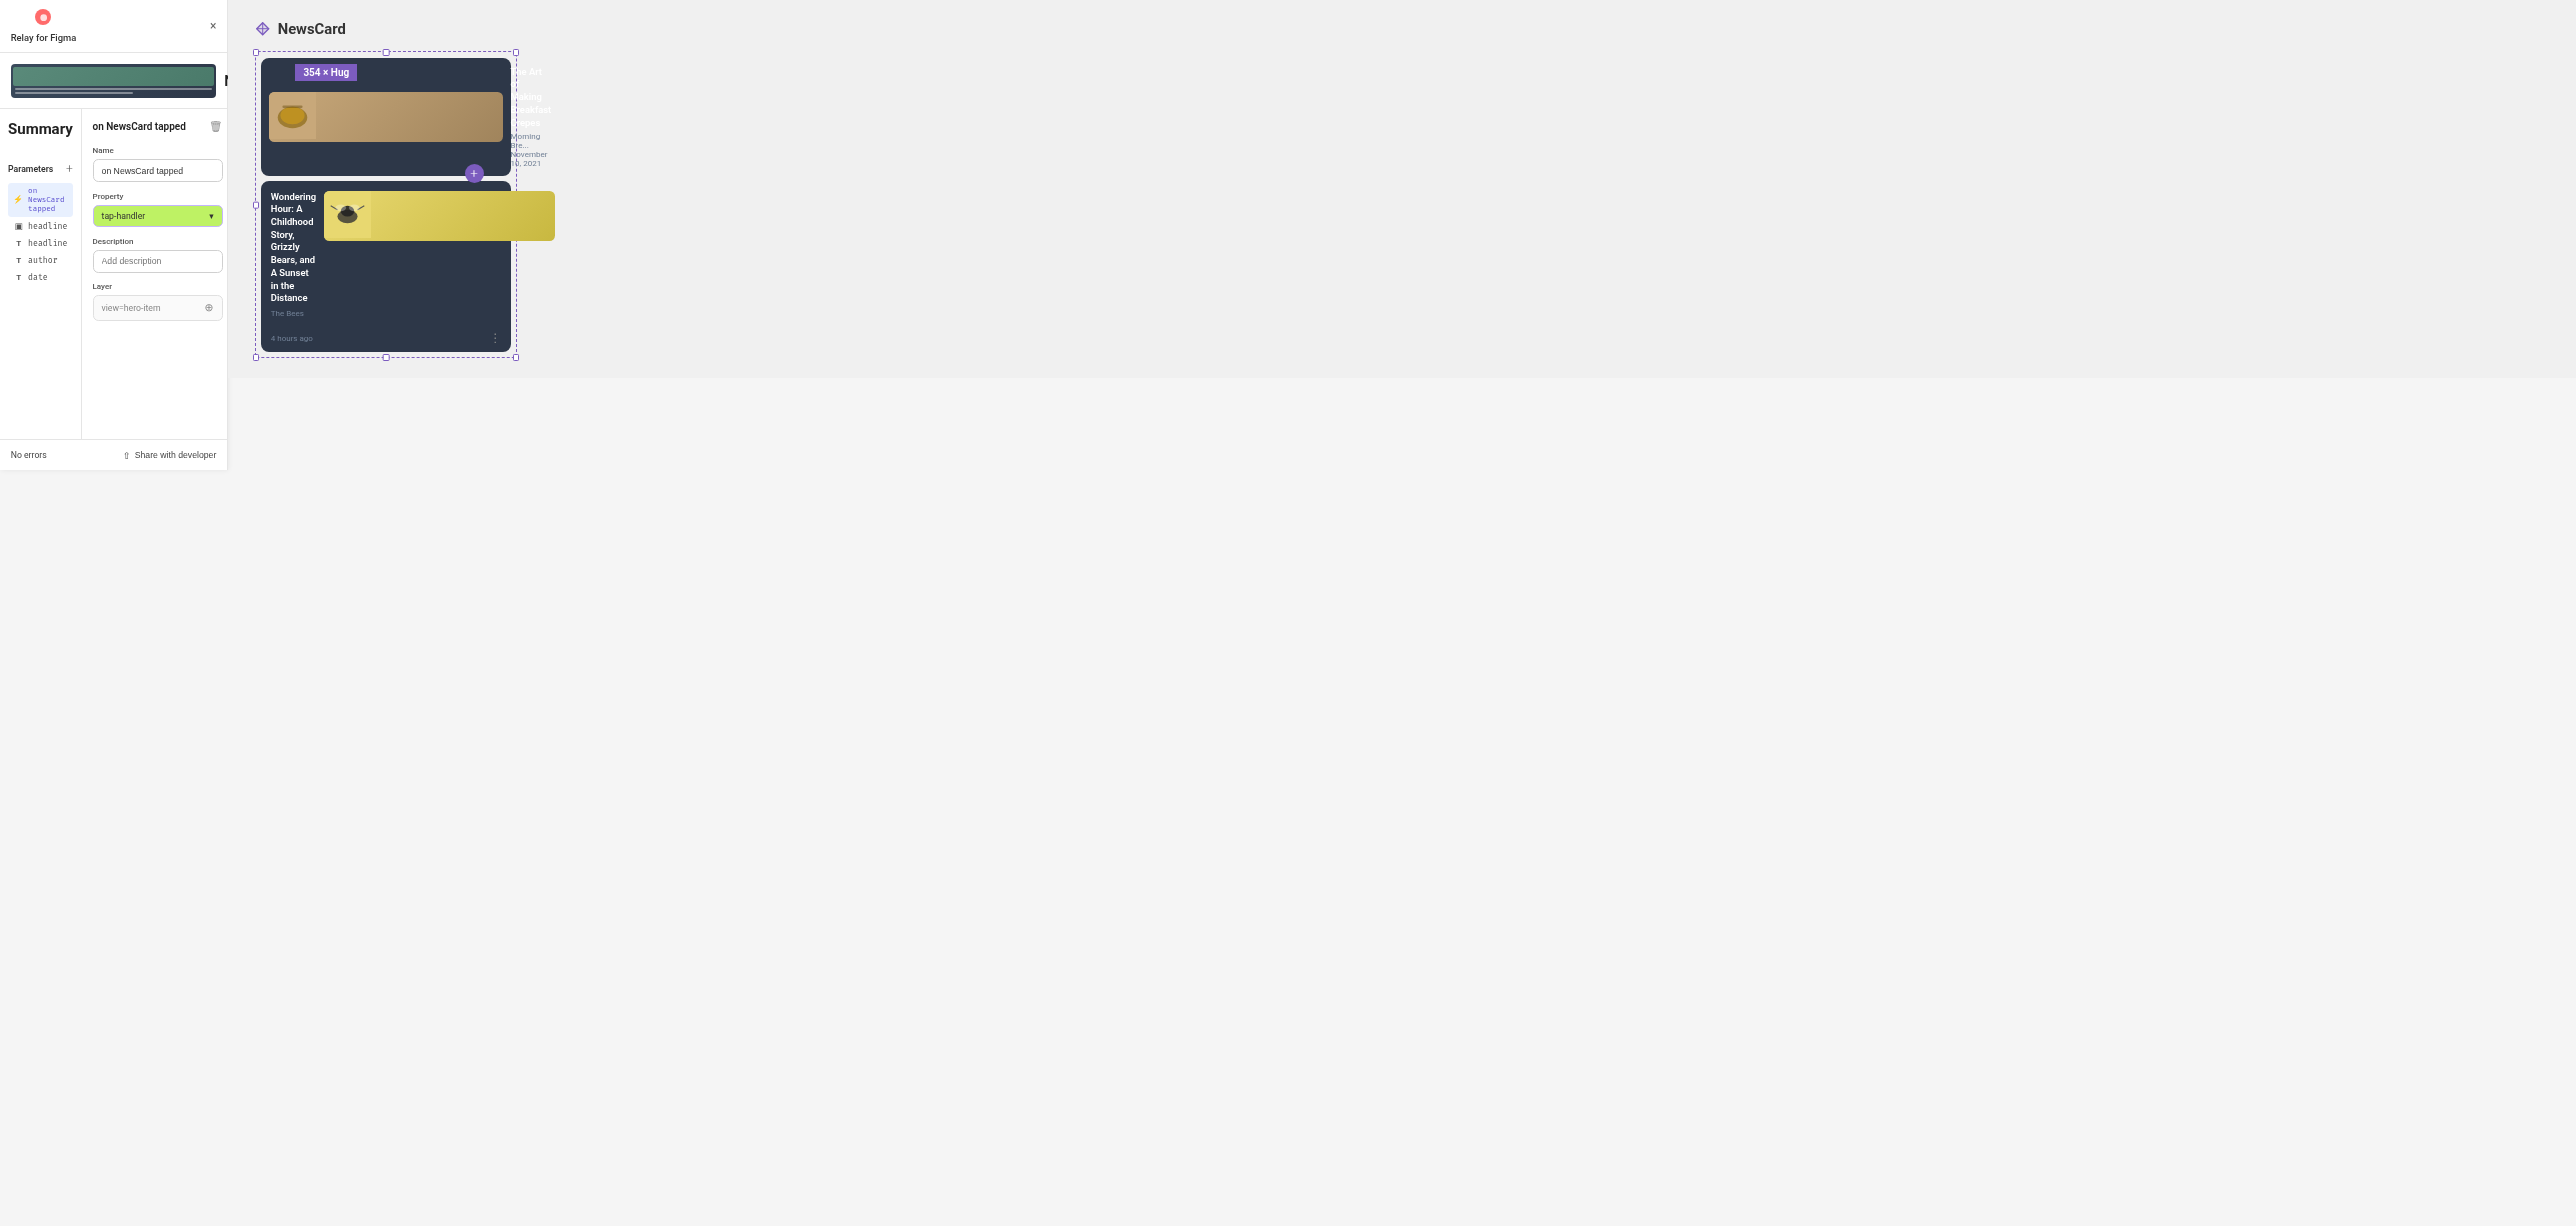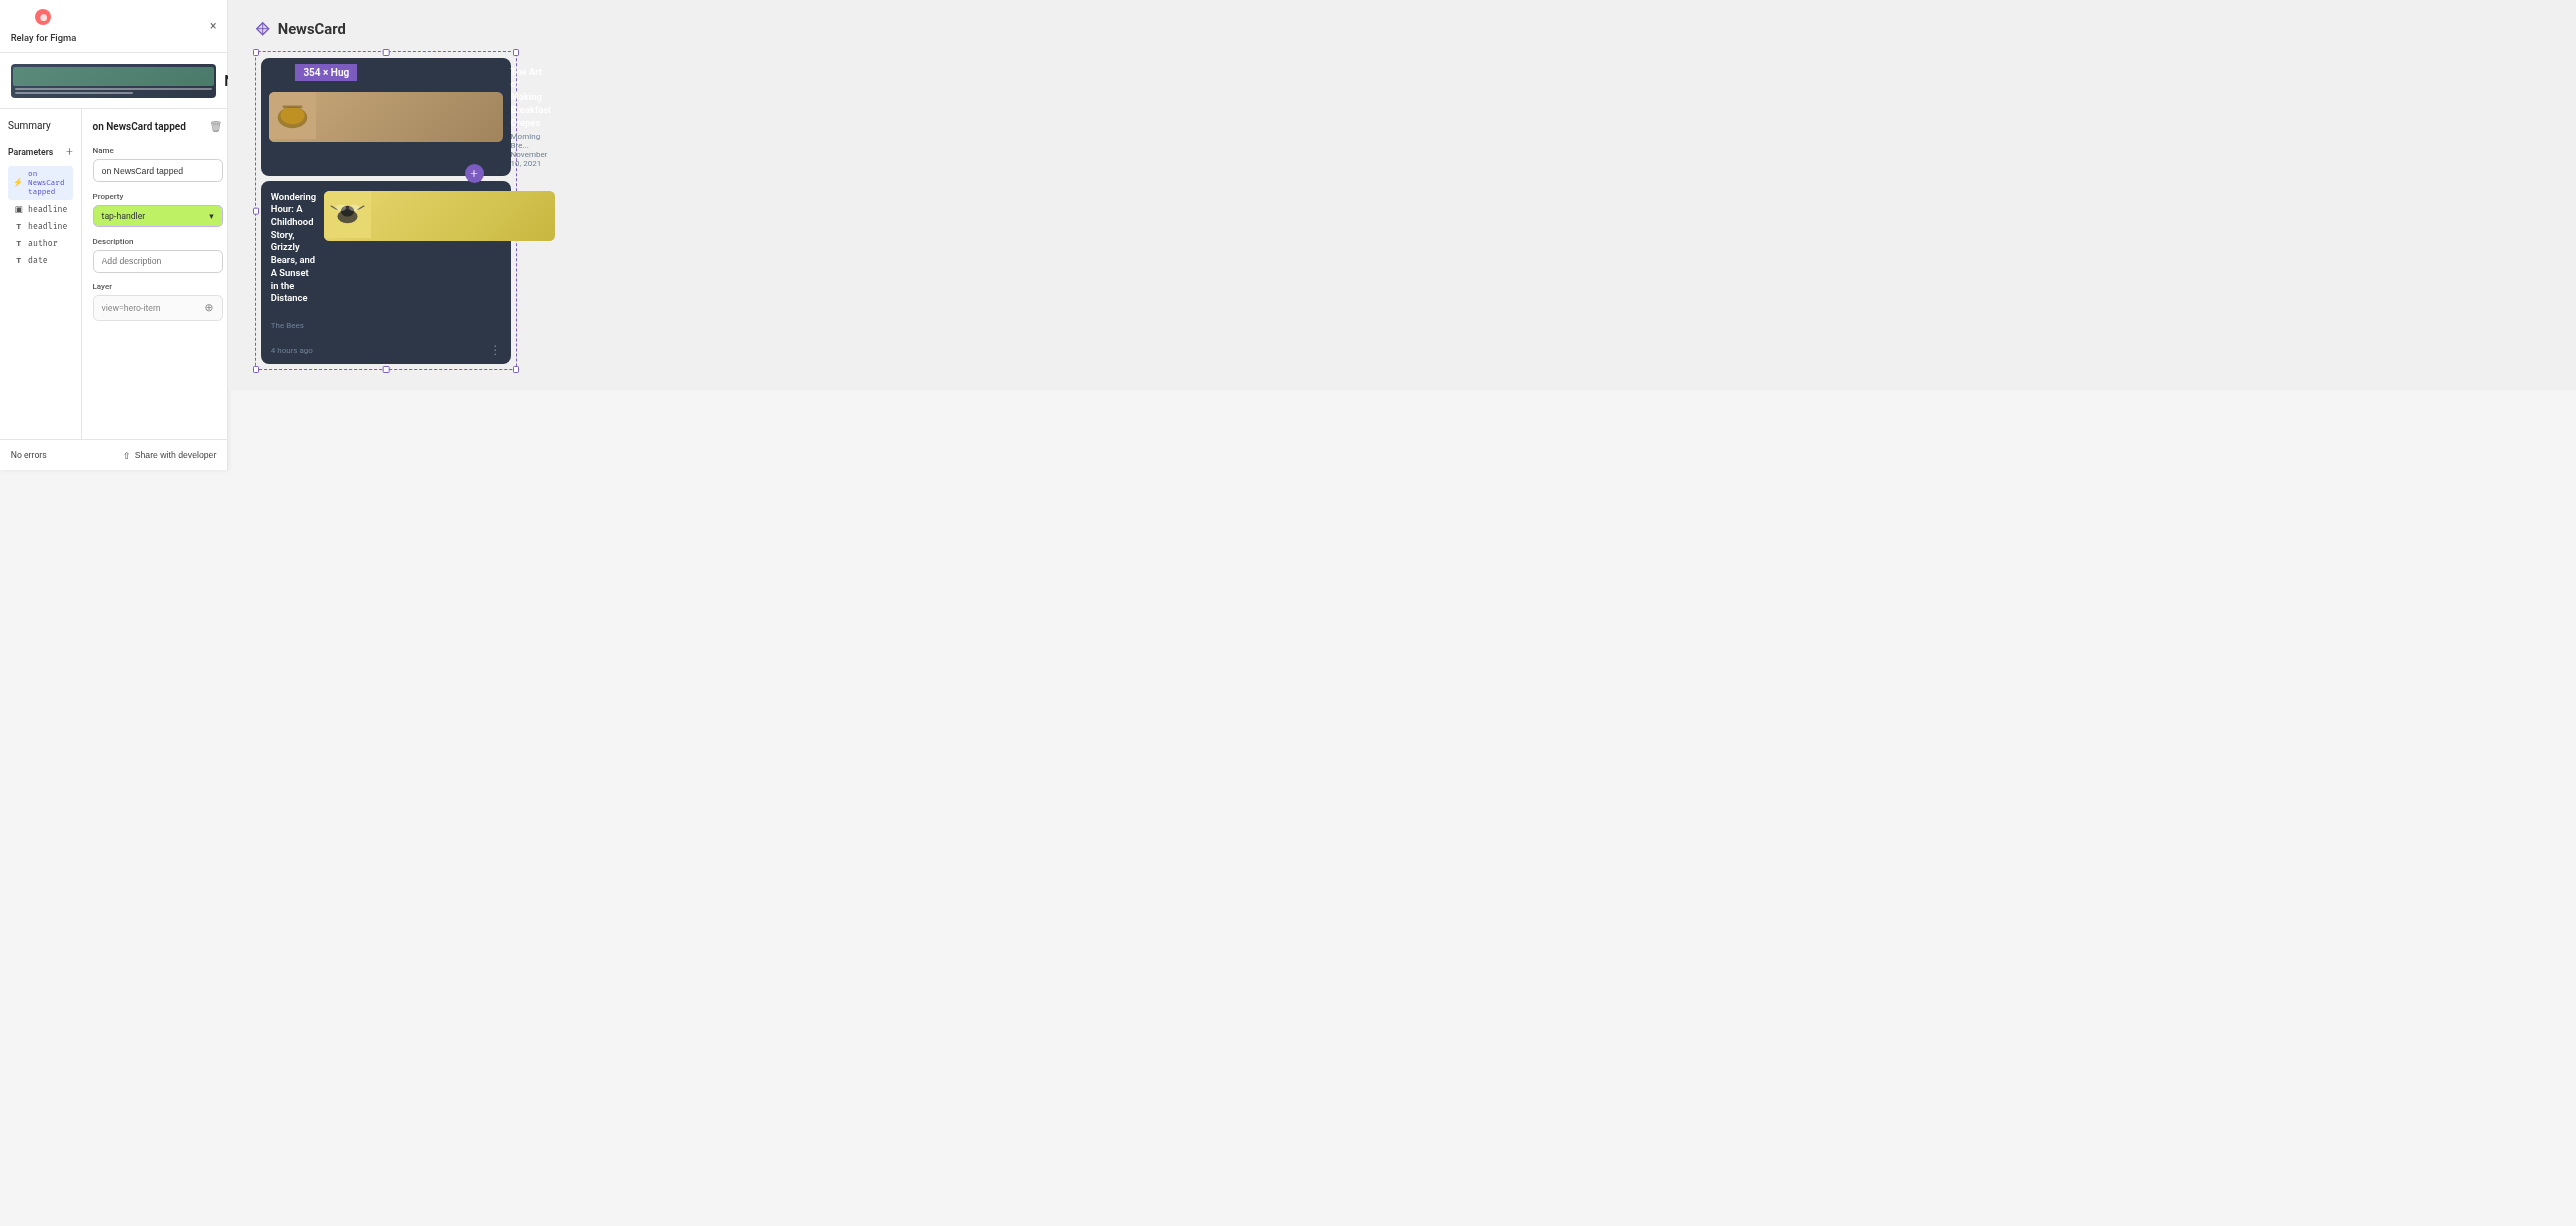--- a/index.html
+++ b/index.html
@@ -141,24 +141,24 @@
     }
 
     
     .params-sidebar {
       width: 107px;
       border-right: 0.7px solid #e5e5e5;
       padding: 10.7px 8px;
     }
 
     .section-title {
-      font-size: 10px;
-      font-weight: 400;
+      font-size: 15px;
+      font-weight: 700;
       color: #222;
-      margin-bottom: 14px;
+      margin-bottom: 24px;
     }
 
     .params-header {
       display: flex;
       align-items: center;
       justify-content: space-between;
       margin-bottom: 6.7px;
     }
 
     .params-label {
@@ -766,21 +766,21 @@
           <span>354 × Hug</span>
         </div>
 
         <div class="plus-badge">+</div>
       </div>
 
       <div class="small-card" style="flex-direction: column; align-items: flex-start; padding: 9.4px 9.4px 0 9.4px;">
         <div style="display:flex; gap:8px; width:100%;">
           <div class="small-card-content">
             <div class="small-card-title">Wondering Hour: A Childhood Story, Grizzly Bears, and A Sunset in the Distance</div>
-            <div class="small-card-meta" style="margin-top:16px;">The Bees</div>
+            <div class="small-card-meta" style="margin-top:4px;">The Bees</div>
           </div>
           <div class="small-card-thumb thumb-bee" style="margin-top: 0; flex-shrink:0;">
             <svg width="47" height="47" viewBox="0 0 70 70">
               <rect width="70" height="70" fill="#e8d870"></rect>
               <ellipse cx="35" cy="38" rx="15" ry="10" fill="#333" opacity="0.8"></ellipse>
               <ellipse cx="35" cy="30" rx="10" ry="8" fill="#222" opacity="0.9"></ellipse>
               <line x1="20" y1="28" x2="10" y2="22" stroke="#555" stroke-width="1.5"></line>
               <line x1="50" y1="28" x2="60" y2="22" stroke="#555" stroke-width="1.5"></line>
               <ellipse cx="25" cy="25" rx="8" ry="5" fill="rgba(255,255,255,0.5)" opacity="0.6"></ellipse>
               <ellipse cx="45" cy="25" rx="8" ry="5" fill="rgba(255,255,255,0.5)" opacity="0.6"></ellipse>

